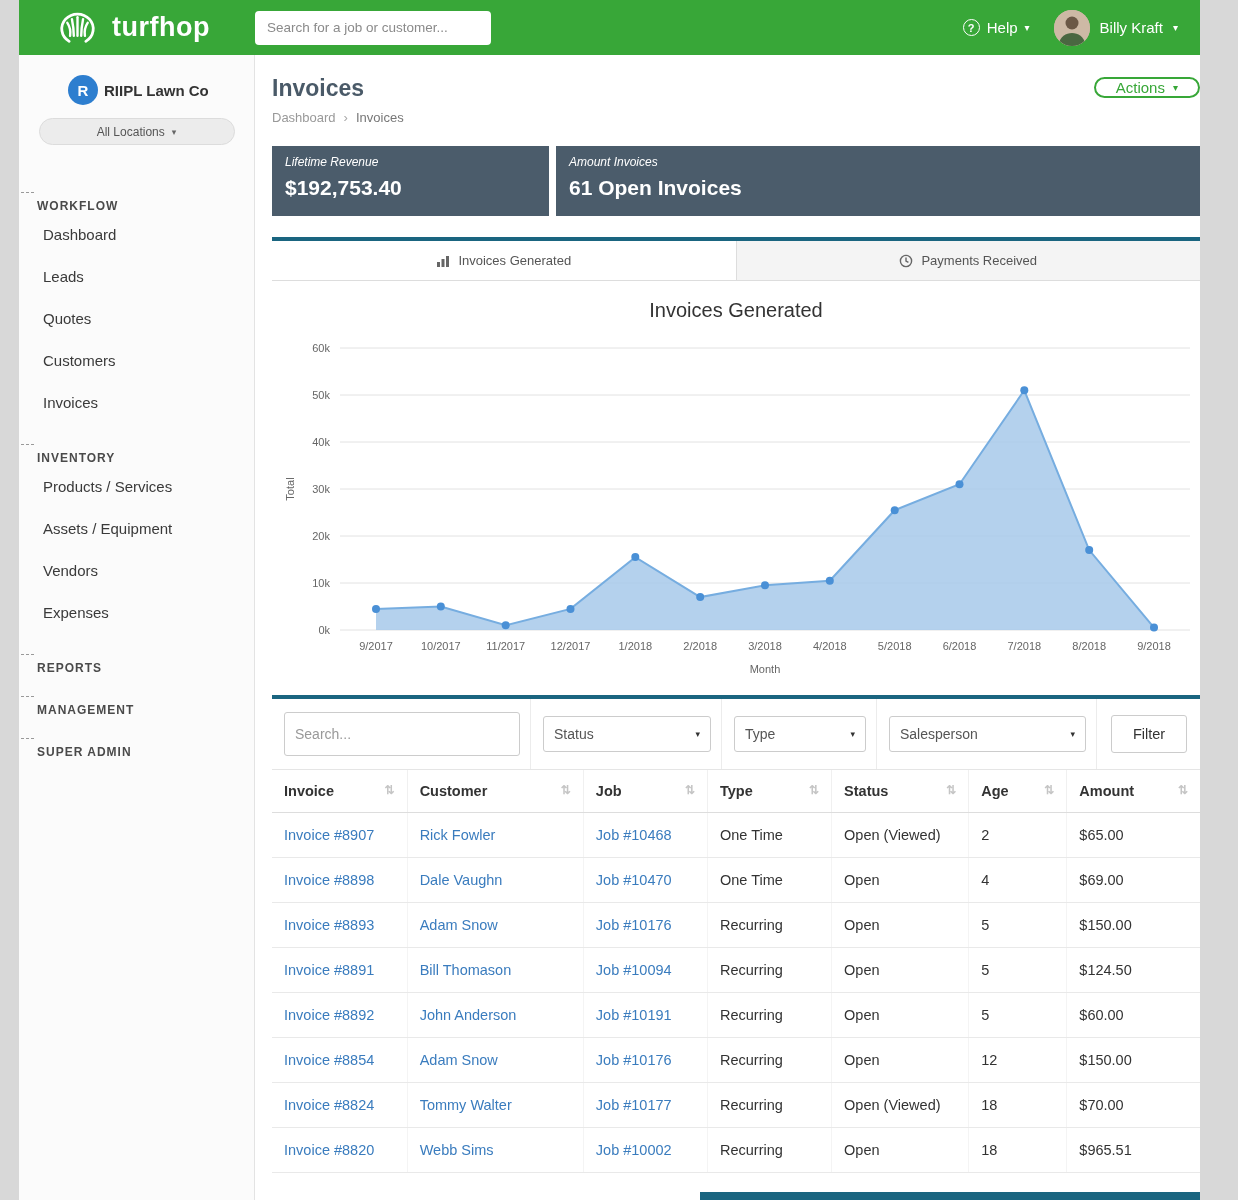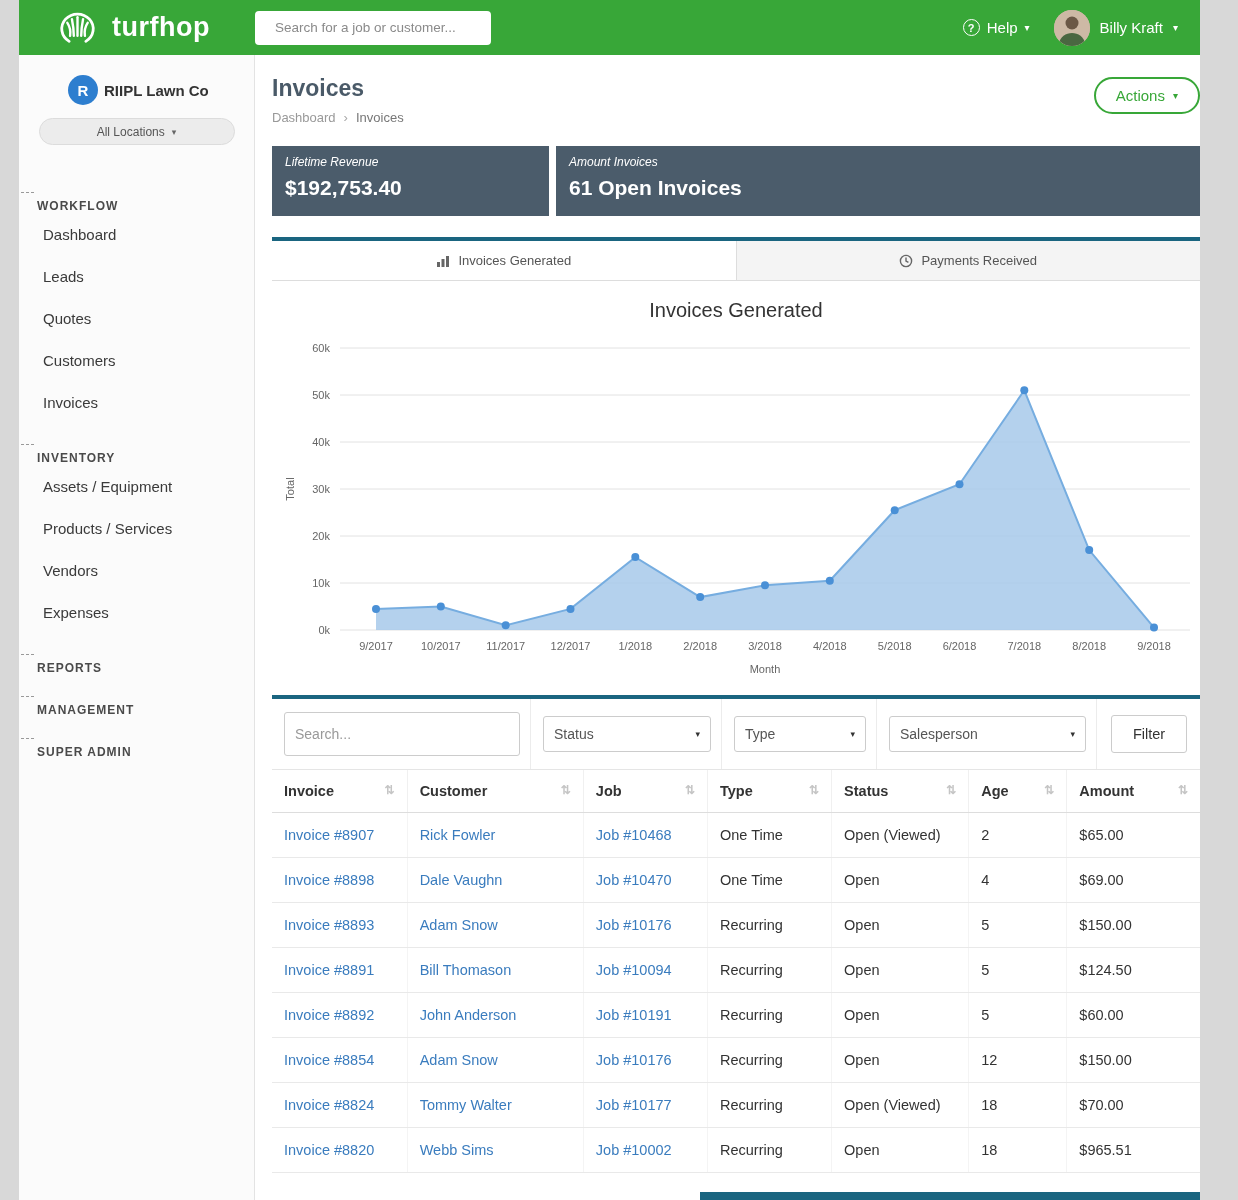--- a/index.html
+++ b/index.html
@@ -4,21 +4,21 @@
 <style>
   * { margin:0; padding:0; box-sizing:border-box; }
   html,body { width:1238px; height:1200px; }
   body { background:#d8d8d8; font-family:"Liberation Sans", sans-serif; overflow:hidden; }
   .page { position:relative; margin-left:19px; width:1181px; height:1200px; background:#fff; }
 
   
   .topbar { height:55px; background:#38a738; display:flex; align-items:center; padding:0 22px 0 40px; color:#fff; }
   .logo { display:flex; align-items:center; gap:16px; cursor:pointer; }
   .logo-text { font-size:27px; font-weight:bold; letter-spacing:0.5px; }
-  .global-search { width:236px; height:34px; border:none; border-radius:4px; padding:0 20px; font-size:13.5px; margin-left:45px; color:#333; outline:none; font-family:inherit; }
+  .global-search { width:236px; height:34px; border:none; border-radius:4px; padding:0 12px; font-size:13.5px; margin-left:45px; color:#333; outline:none; font-family:inherit; }
   .global-search::placeholder { color:#8a8a8a; }
   .topbar-right { margin-left:auto; display:flex; align-items:center; gap:24px; }
   .help { display:flex; align-items:center; gap:7px; font-size:15px; cursor:pointer; }
   .help-q { width:17px; height:17px; border:1.5px solid #fff; border-radius:50%; font-size:11px; font-weight:bold; display:flex; align-items:center; justify-content:center; }
   .user { display:flex; align-items:center; gap:10px; font-size:15px; cursor:pointer; }
   .avatar { width:36px; height:36px; border-radius:50%; overflow:hidden; background:#cdb9a5; flex:0 0 auto; }
   .caret { font-size:10px; }
 
   
   .app-body { display:flex; height:1145px; }
@@ -36,21 +36,21 @@
   .tree-dash { position:absolute; left:2px; top:50%; width:13px; border-top:1px dashed #999; }
   .nav-item { height:42px; display:flex; align-items:center; padding-left:24px; font-size:15px; color:#3a3a3a; cursor:pointer; }
 
   
   .page-header { display:flex; justify-content:space-between; align-items:flex-start; padding-top:20px; }
   .page-title { font-size:23px; font-weight:bold; color:#4a5a68; }
   .breadcrumb { margin-top:8px; font-size:13px; color:#999; display:flex; gap:8px; align-items:center; }
   .breadcrumb .crumb-link { cursor:pointer; }
   .breadcrumb .sep { color:#aaa; }
   .breadcrumb .current { color:#777; }
-  .actions-btn { margin-top:2px; display:flex; align-items:center; gap:8px; background:#fff; border:2px solid #38a738; color:#38a738; font-size:15px; padding:8px 20px; border-radius:19px; cursor:pointer; font-family:inherit; }
+  .actions-btn { margin-top:2px; display:flex; align-items:center; gap:8px; background:#fff; border:2px solid #38a738; color:#38a738; font-size:15px; padding:0 20px; border-radius:19px; cursor:pointer; font-family:inherit; }
 
   
   .stats { display:flex; gap:7px; margin-top:21px; height:70px; }
   .card { color:#fff; padding:9px 13px; display:flex; flex-direction:column; }
   .card .lbl { font-style:italic; font-size:12px; margin-bottom:7px; }
   .card .val { font-size:21px; font-weight:bold; }
   .card-1 { flex:0 0 264px; background:#3d99d6; }
   .card-2 { flex:0 0 277px; background:#4b5c6b; }
   .card-3 { flex:1; background:#4b5c6b; }
 
@@ -144,22 +144,22 @@
           </div>
           <div class="nav-item">Dashboard</div>
           <div class="nav-item">Leads</div>
           <div class="nav-item">Quotes</div>
           <div class="nav-item">Customers</div>
           <div class="nav-item">Invoices</div>
           <div class="nav-section">
             <span class="tree-dash"></span>
             <span>INVENTORY</span>
           </div>
+          <div class="nav-item">Products / Services</div>
           <div class="nav-item">Assets / Equipment</div>
-          <div class="nav-item">Products / Services</div>
           <div class="nav-item">Vendors</div>
           <div class="nav-item">Expenses</div>
           <div class="nav-section">
             <span class="tree-dash"></span>
             <span>REPORTS</span>
           </div>
           <div class="nav-section">
             <span class="tree-dash"></span>
             <span>MANAGEMENT</span>
           </div>

